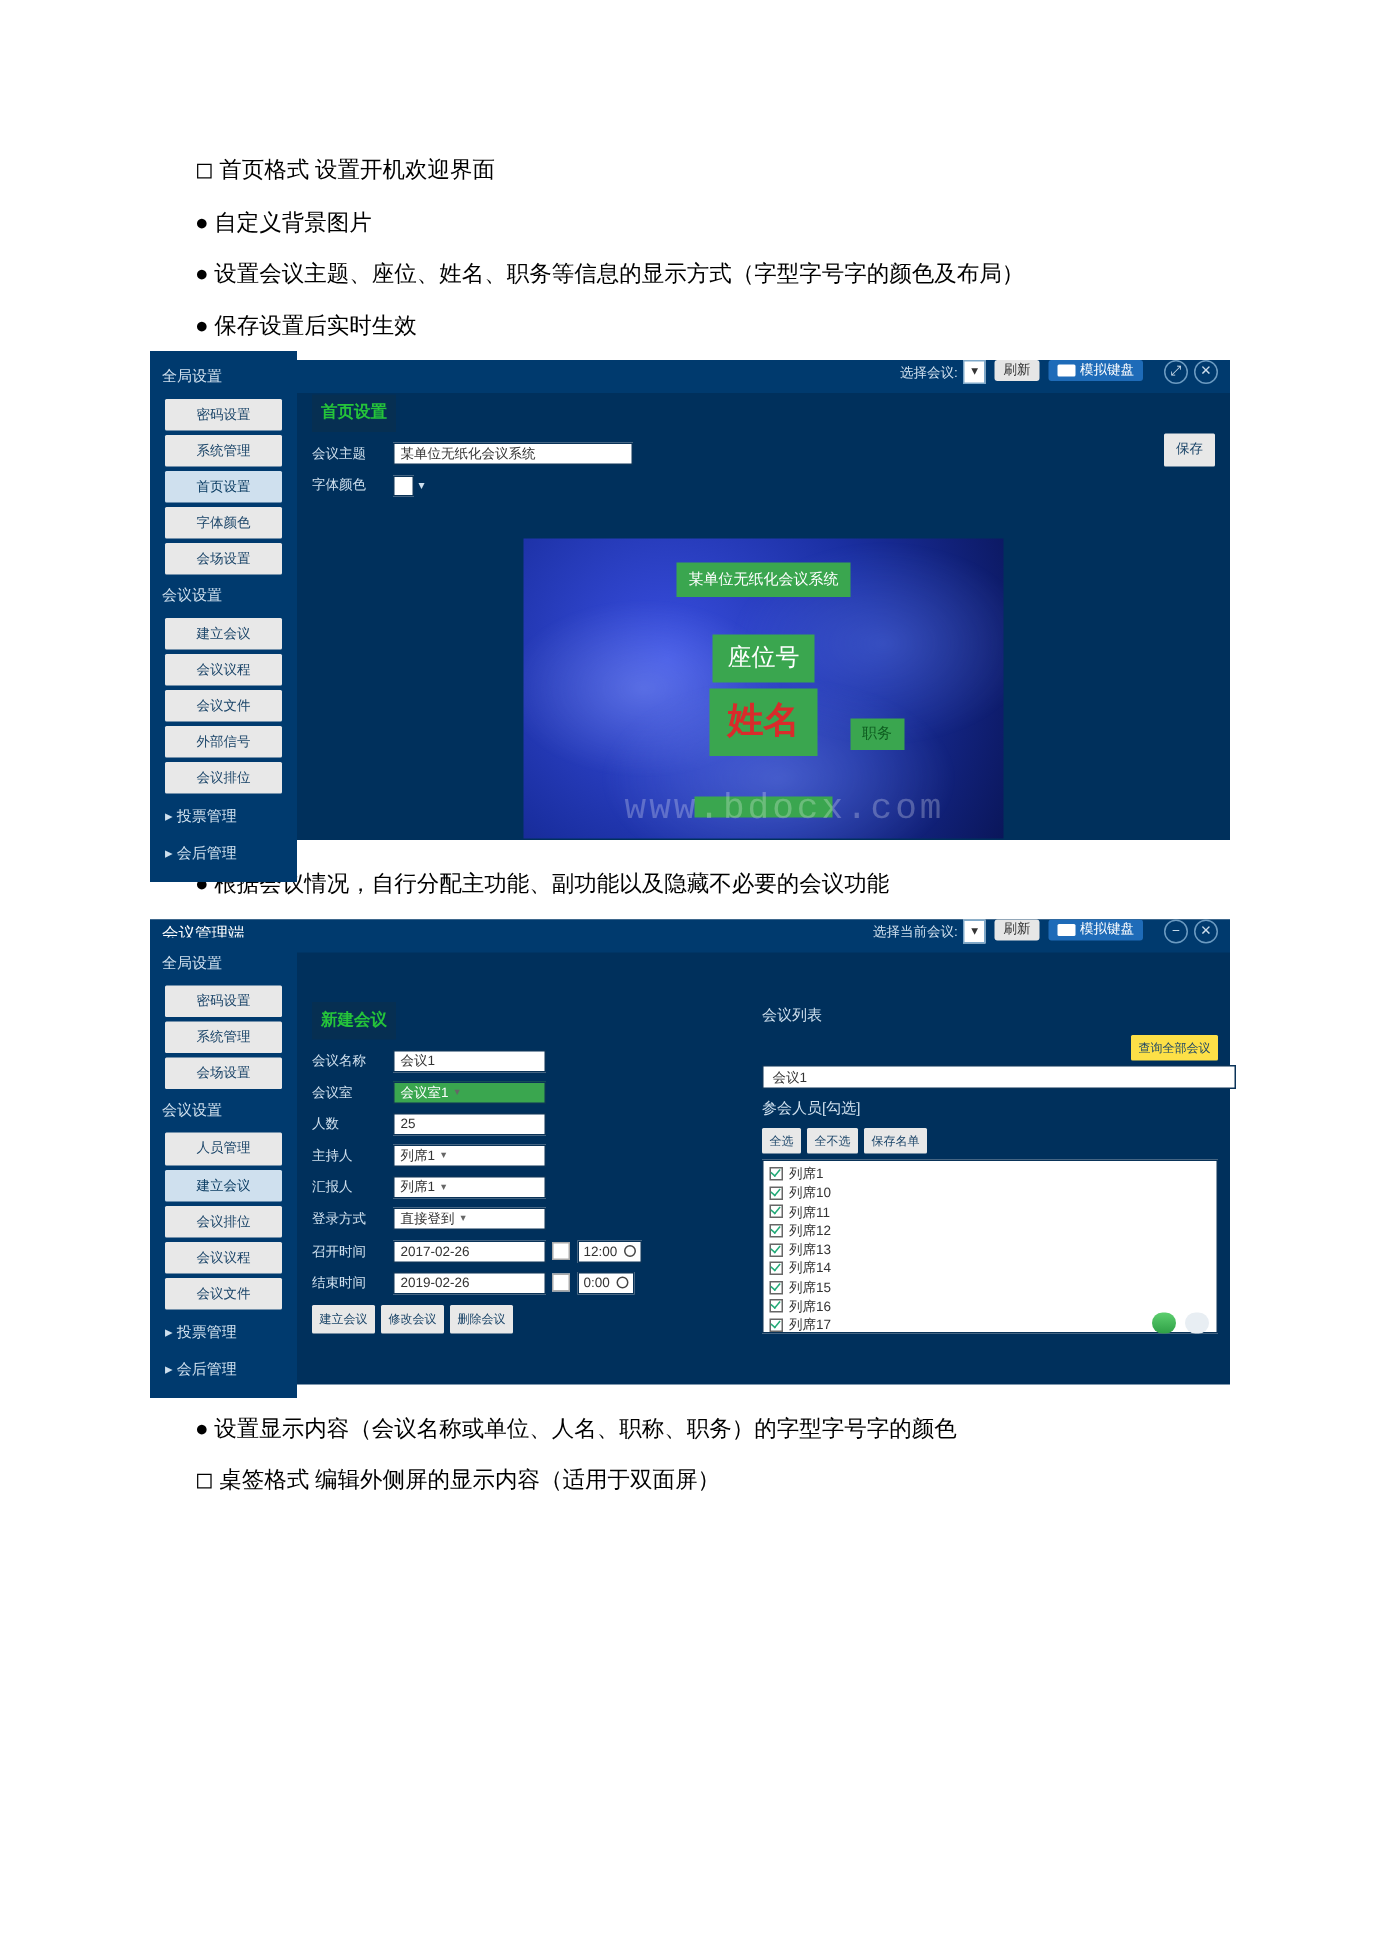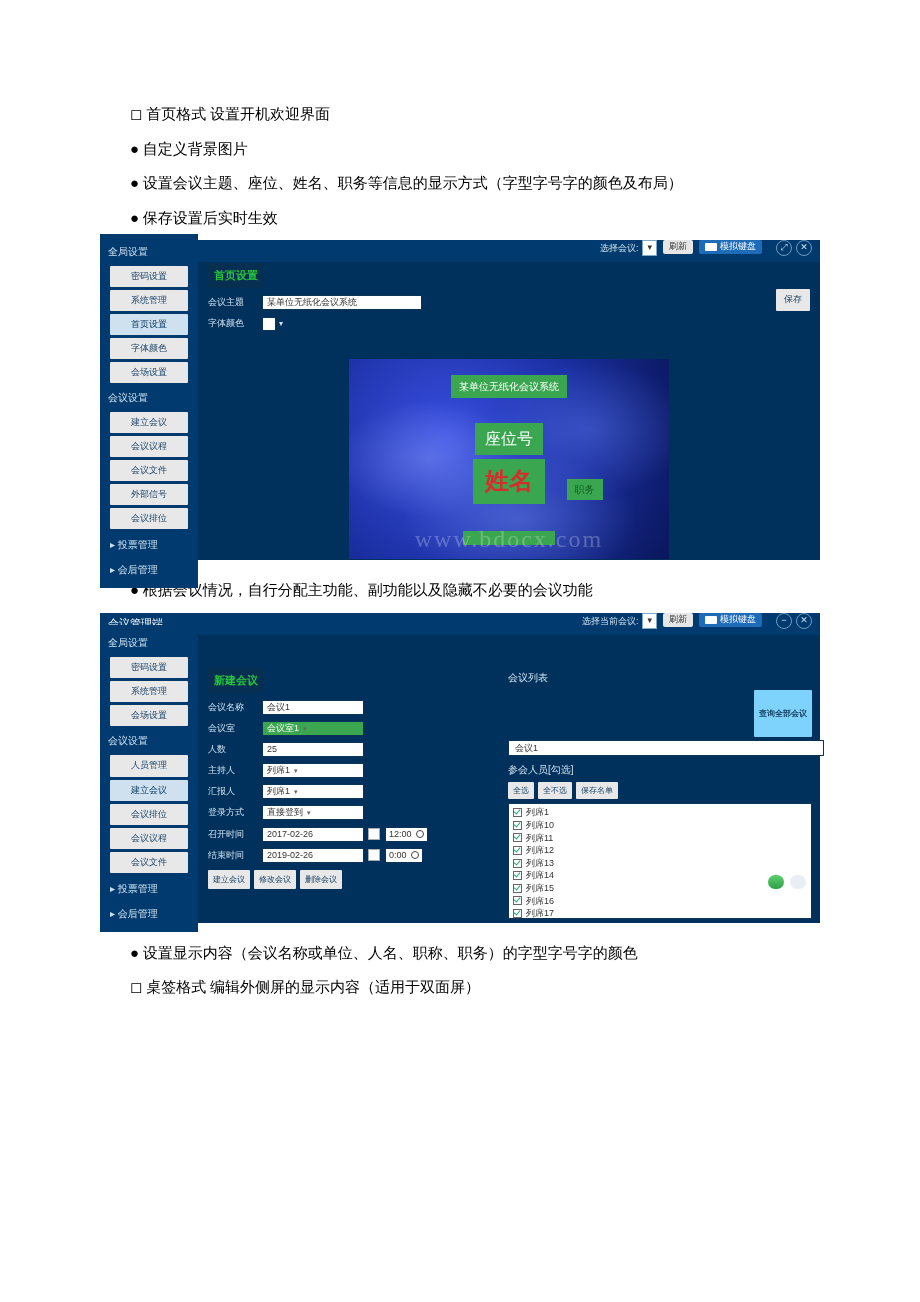--- a/index.html
+++ b/index.html
@@ -274,21 +274,22 @@
   }
   .watermark {
     position: absolute;
     bottom: 4px;
     left: 0;
     width: 100%;
     text-align: center;
     font-size: 24px;
     color: rgba(255,255,255,0.25);
     letter-spacing: 2px;
-    font-family: Liberation Serif, serif;
+    font-family: Liberation Mono, monospace;
+    padding-left: 14px;
   }
 
   
   .form-col {
     width: 260px;
   }
   .row .inp2 {
     background: #fff;
     color: #333;
     height: 13px;
@@ -353,26 +354,25 @@
     color: #cfe0ee;
     font-size: 10px;
     margin-bottom: 3px;
   }
   .rc-row {
     display: flex;
     justify-content: flex-end;
     margin-bottom: 3px;
   }
   .rc-row .smbtn2 {
-    background: #7dd3fc;
+    background: #fde047;
     color: #1a4468;
     font-size: 8px;
-    padding: 16px 5px;
+    padding: 1px 5px;
     border-radius: 1px;
-    font-weight: bold;
   }
   .rc-box {
     background: #fff;
     color: #333;
     height: 14px;
     font-size: 9px;
     display: flex;
     align-items: center;
     padding: 0 6px;
     border: 1px solid #0a3358;

